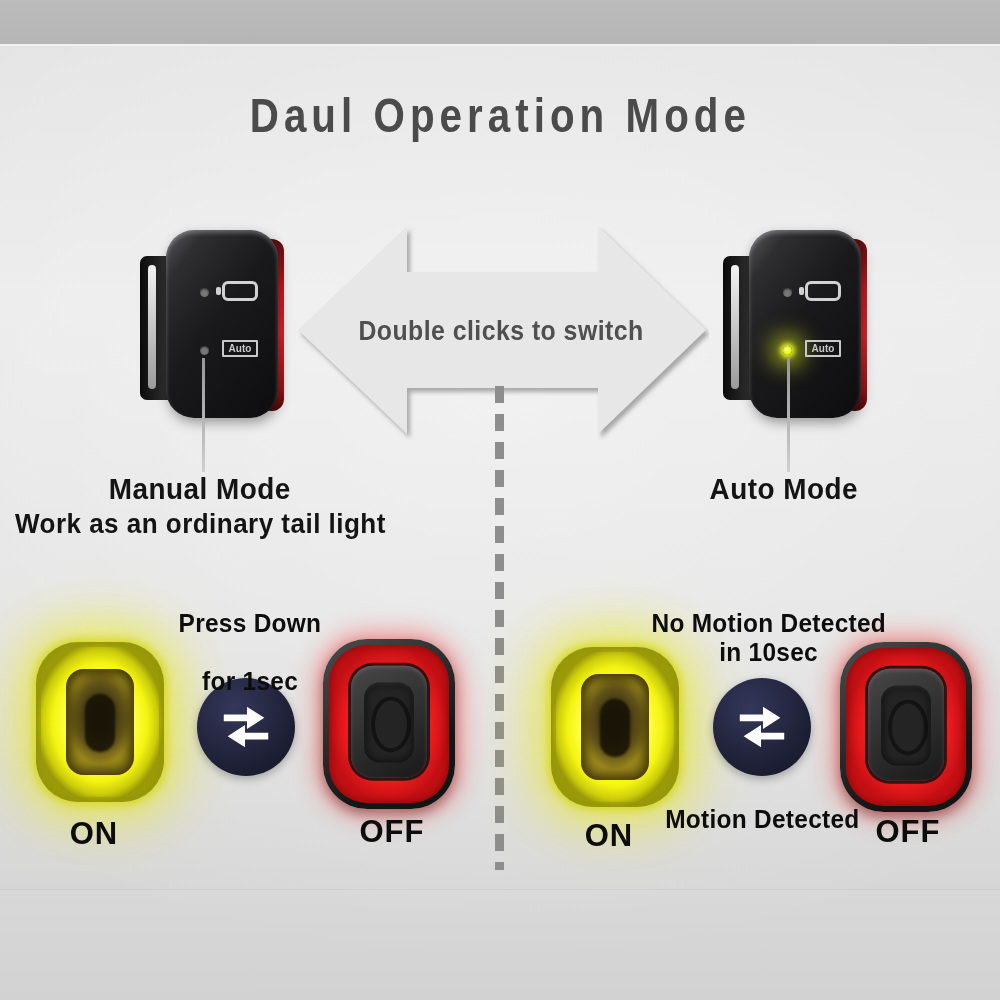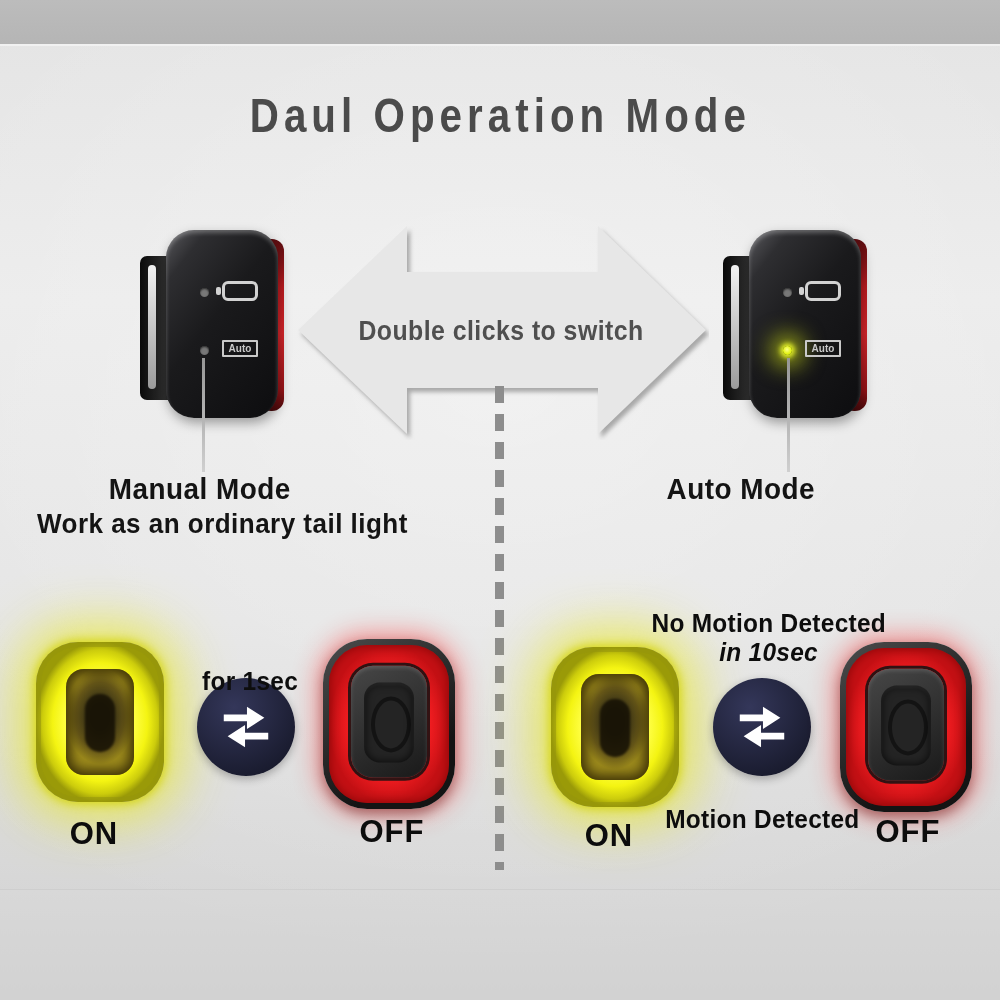--- a/index.html
+++ b/index.html
@@ -90,22 +90,22 @@
   }
   .leader-left { left:202px; }
   .leader-right { left:787px; }
 
   
   .mode-name, .mode-desc { position:absolute; text-align:center; color:#141414; white-space:nowrap; }
   .mode-name { font-size:30px; font-weight:bold; }
   .mode-desc { font-size:28px; font-weight:bold; }
   .mode-name .condense, .mode-desc .condense { transform:scaleX(.93); letter-spacing:.5px; }
   .mode-name-left  { left:0;   top:472px; width:400px; }
-  .mode-desc-left  { left:0;   top:508px; width:400px;margin-left:22px; }
-  .mode-name-right { left:541px; top:472px; width:400px; }
+  .mode-desc-left  { left:0;   top:508px; width:400px; }
+  .mode-name-right { left:584px; top:472px; width:400px; }
   .mode-desc-right { left:570px; top:508px; width:400px; }
 
   
   .divider {
     position:absolute; left:495px; top:386px; width:9px; height:484px;
     background:repeating-linear-gradient(180deg,#8d8d8d 0 17px, rgba(0,0,0,0) 17px 28px);
   }
 
   
   .lamp { position:absolute; }
@@ -169,21 +169,21 @@
   .swap-circle polygon { fill:#ffffff; }
 
   
   .caption { position:absolute; text-align:center; color:#0d0d0d; font-weight:bold; white-space:nowrap; }
   .caption .condense { transform:scaleX(.94); letter-spacing:.3px; }
   .cap-26 { font-size:26px; }
   .cap-l1-left  { left:130px; top:608px; width:240px; }
   .cap-l2-left  { left:130px; top:666px; width:240px; }
   .cap-on-left  { left:127px; top:804px; width:240px; }
   .cap-l1-right { left:619px; top:608px; width:300px; }
-  .cap-l2-right { left:619px; top:637px; width:300px;font-style:italic; }
+  .cap-l2-right { left:619px; top:637px; width:300px; }
   .cap-on-right { left:612px; top:804px; width:300px; }
 
   .state-label { position:absolute; font-size:31px; font-weight:bold; color:#0c0c0c; text-align:center; width:110px; letter-spacing:1px; }
   .on-left   { left:39px;  top:816px; }
   .off-left  { left:337px; top:814px; }
   .on-right  { left:554px; top:818px; }
   .off-right { left:853px; top:814px; }
 </style>
 </head>
 <body>
@@ -249,20 +249,23 @@
     <svg viewBox="0 0 60 50" aria-hidden="true">
       <polygon points="7,12 31,12 31,4 49,15.5 31,27 31,19 7,19"></polygon>
       <polygon points="53,31 29,31 29,23 11,34.5 29,46 29,38 53,38"></polygon>
     </svg>
   </div>
   <div class="lamp lamp-red lamp-r-left">
     <div class="ring"></div>
     <div class="housing"></div>
     <div class="button"></div>
   </div>
+  <div class="caption cap-26 cap-l1-left">
+    <span class="condense">Press Down</span>
+  </div>
   <div class="caption cap-26 cap-l2-left">
     <span class="condense">for 1sec</span>
   </div>
   <div class="state-label on-left">ON</div>
   <div class="state-label off-left">OFF</div>
 
   <div class="lamp lamp-yellow lamp-y-right">
     <div class="cavity"></div>
     <div class="pill"></div>
   </div>

